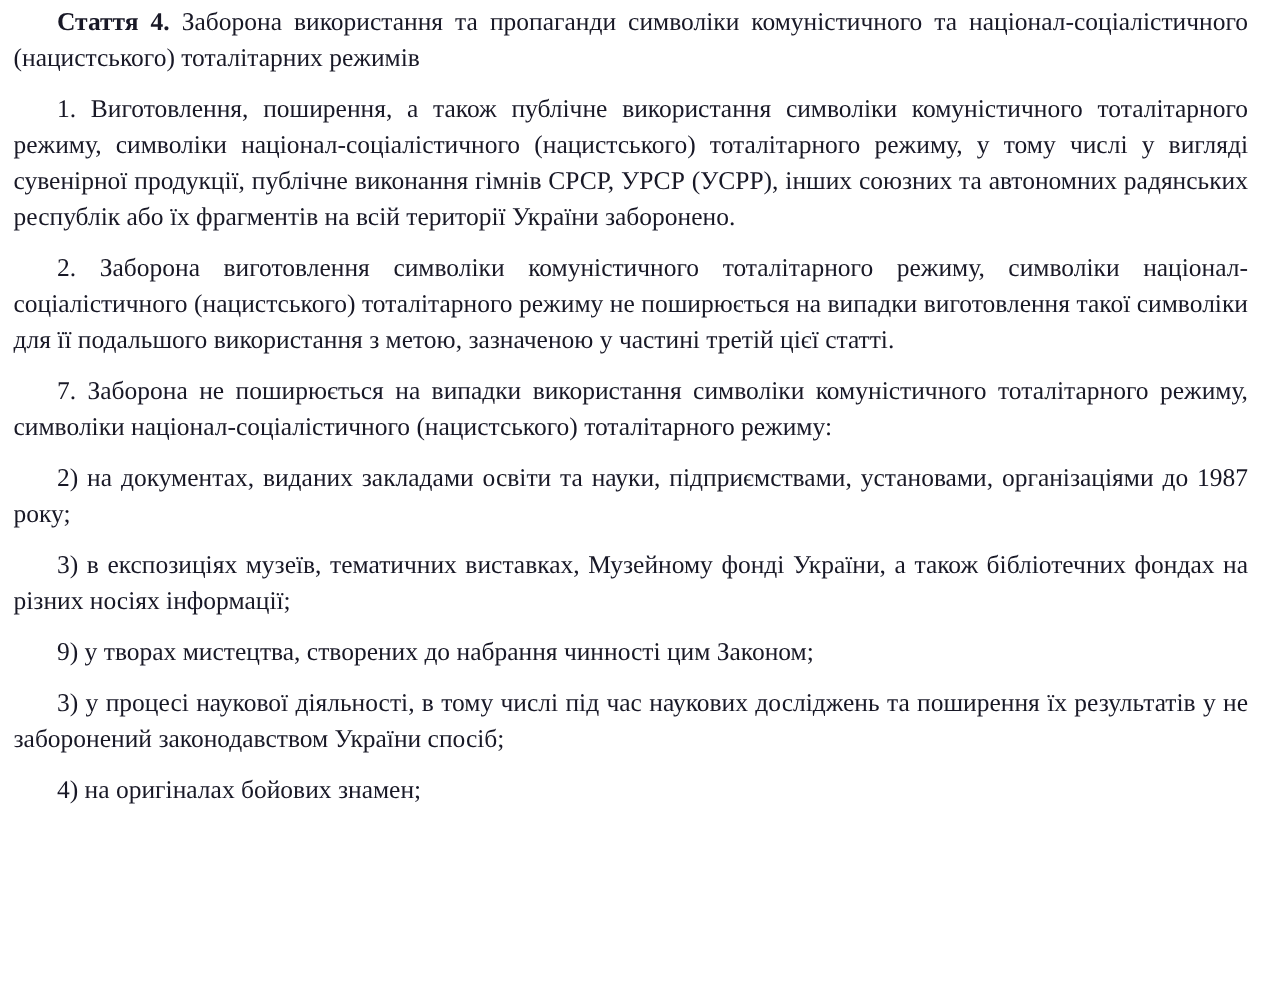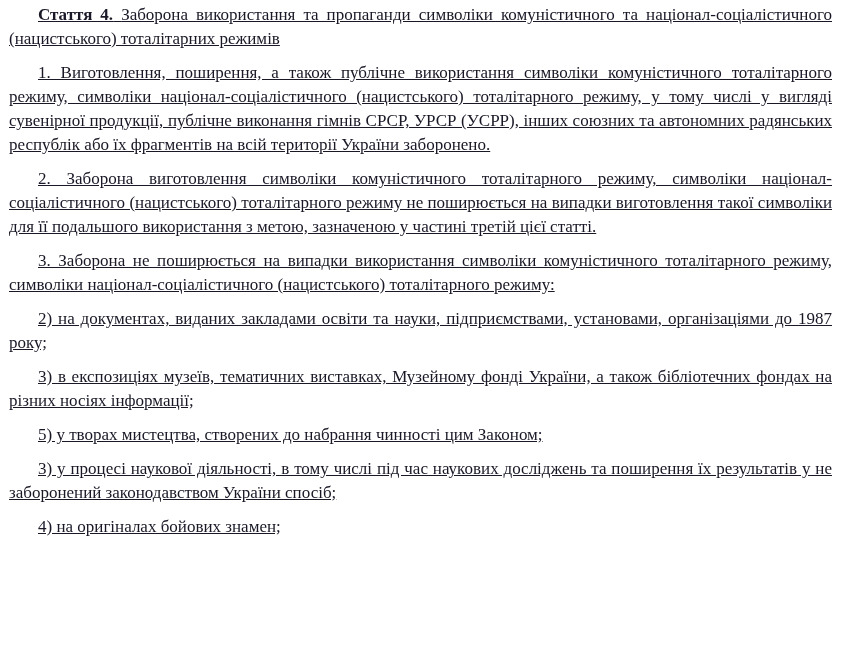--- a/index.html
+++ b/index.html
@@ -13,37 +13,36 @@
     overflow: hidden;
   }
   .doc {
     box-sizing: border-box;
     width: 854px;
     padding: 3px 22px 0 9px;
     font-family: "Liberation Serif", "DejaVu Serif", serif;
     font-size: 17px;
     line-height: 24px;
     color: #181826;
-    text-decoration: underline;
   }
   .doc p {
     margin: 0 0 10px 0;
     text-indent: 29px;
     text-align: justify;
   }
   .doc p.heading b {
     font-weight: bold;
   }
 </style>
 </head>
 <body>
 
 <div class="doc">
   <p class="heading"><b>Стаття 4.</b> <span>Заборона використання та пропаганди символіки комуністичного та націонал-соціалістичного (нацистського) тоталітарних режимів</span></p>
   <p>1. Виготовлення, поширення, а також публічне використання символіки комуністичного тоталітарного режиму, символіки націонал-соціалістичного (нацистського) тоталітарного режиму, у тому числі у вигляді сувенірної продукції, публічне виконання гімнів СРСР, УРСР (УСРР), інших союзних та автономних радянських республік або їх фрагментів на всій території України заборонено.</p>
   <p>2. Заборона виготовлення символіки комуністичного тоталітарного режиму, символіки націонал-соціалістичного (нацистського) тоталітарного режиму не поширюється на випадки виготовлення такої символіки для її подальшого використання з метою, зазначеною у частині третій цієї статті.</p>
-  <p>3. Заборона не поширюється на випадки використання символіки комуністичного тоталітарного режиму, символіки націонал-соціалістичного (нацистського) тоталітарного режиму:</p>
+  <p>7. Заборона не поширюється на випадки використання символіки комуністичного тоталітарного режиму, символіки націонал-соціалістичного (нацистського) тоталітарного режиму:</p>
   <p>2) на документах, виданих закладами освіти та науки, підприємствами, установами, організаціями до 1987 року;</p>
   <p>3) в експозиціях музеїв, тематичних виставках, Музейному фонді України, а також бібліотечних фондах на різних носіях інформації;</p>
-  <p>5) у творах мистецтва, створених до набрання чинності цим Законом;</p>
+  <p>9) у творах мистецтва, створених до набрання чинності цим Законом;</p>
   <p>3) у процесі наукової діяльності, в тому числі під час наукових досліджень та поширення їх результатів у не заборонений законодавством України спосіб;</p>
   <p>4) на оригіналах бойових знамен;</p>
 </div>
 
 </body></html>

